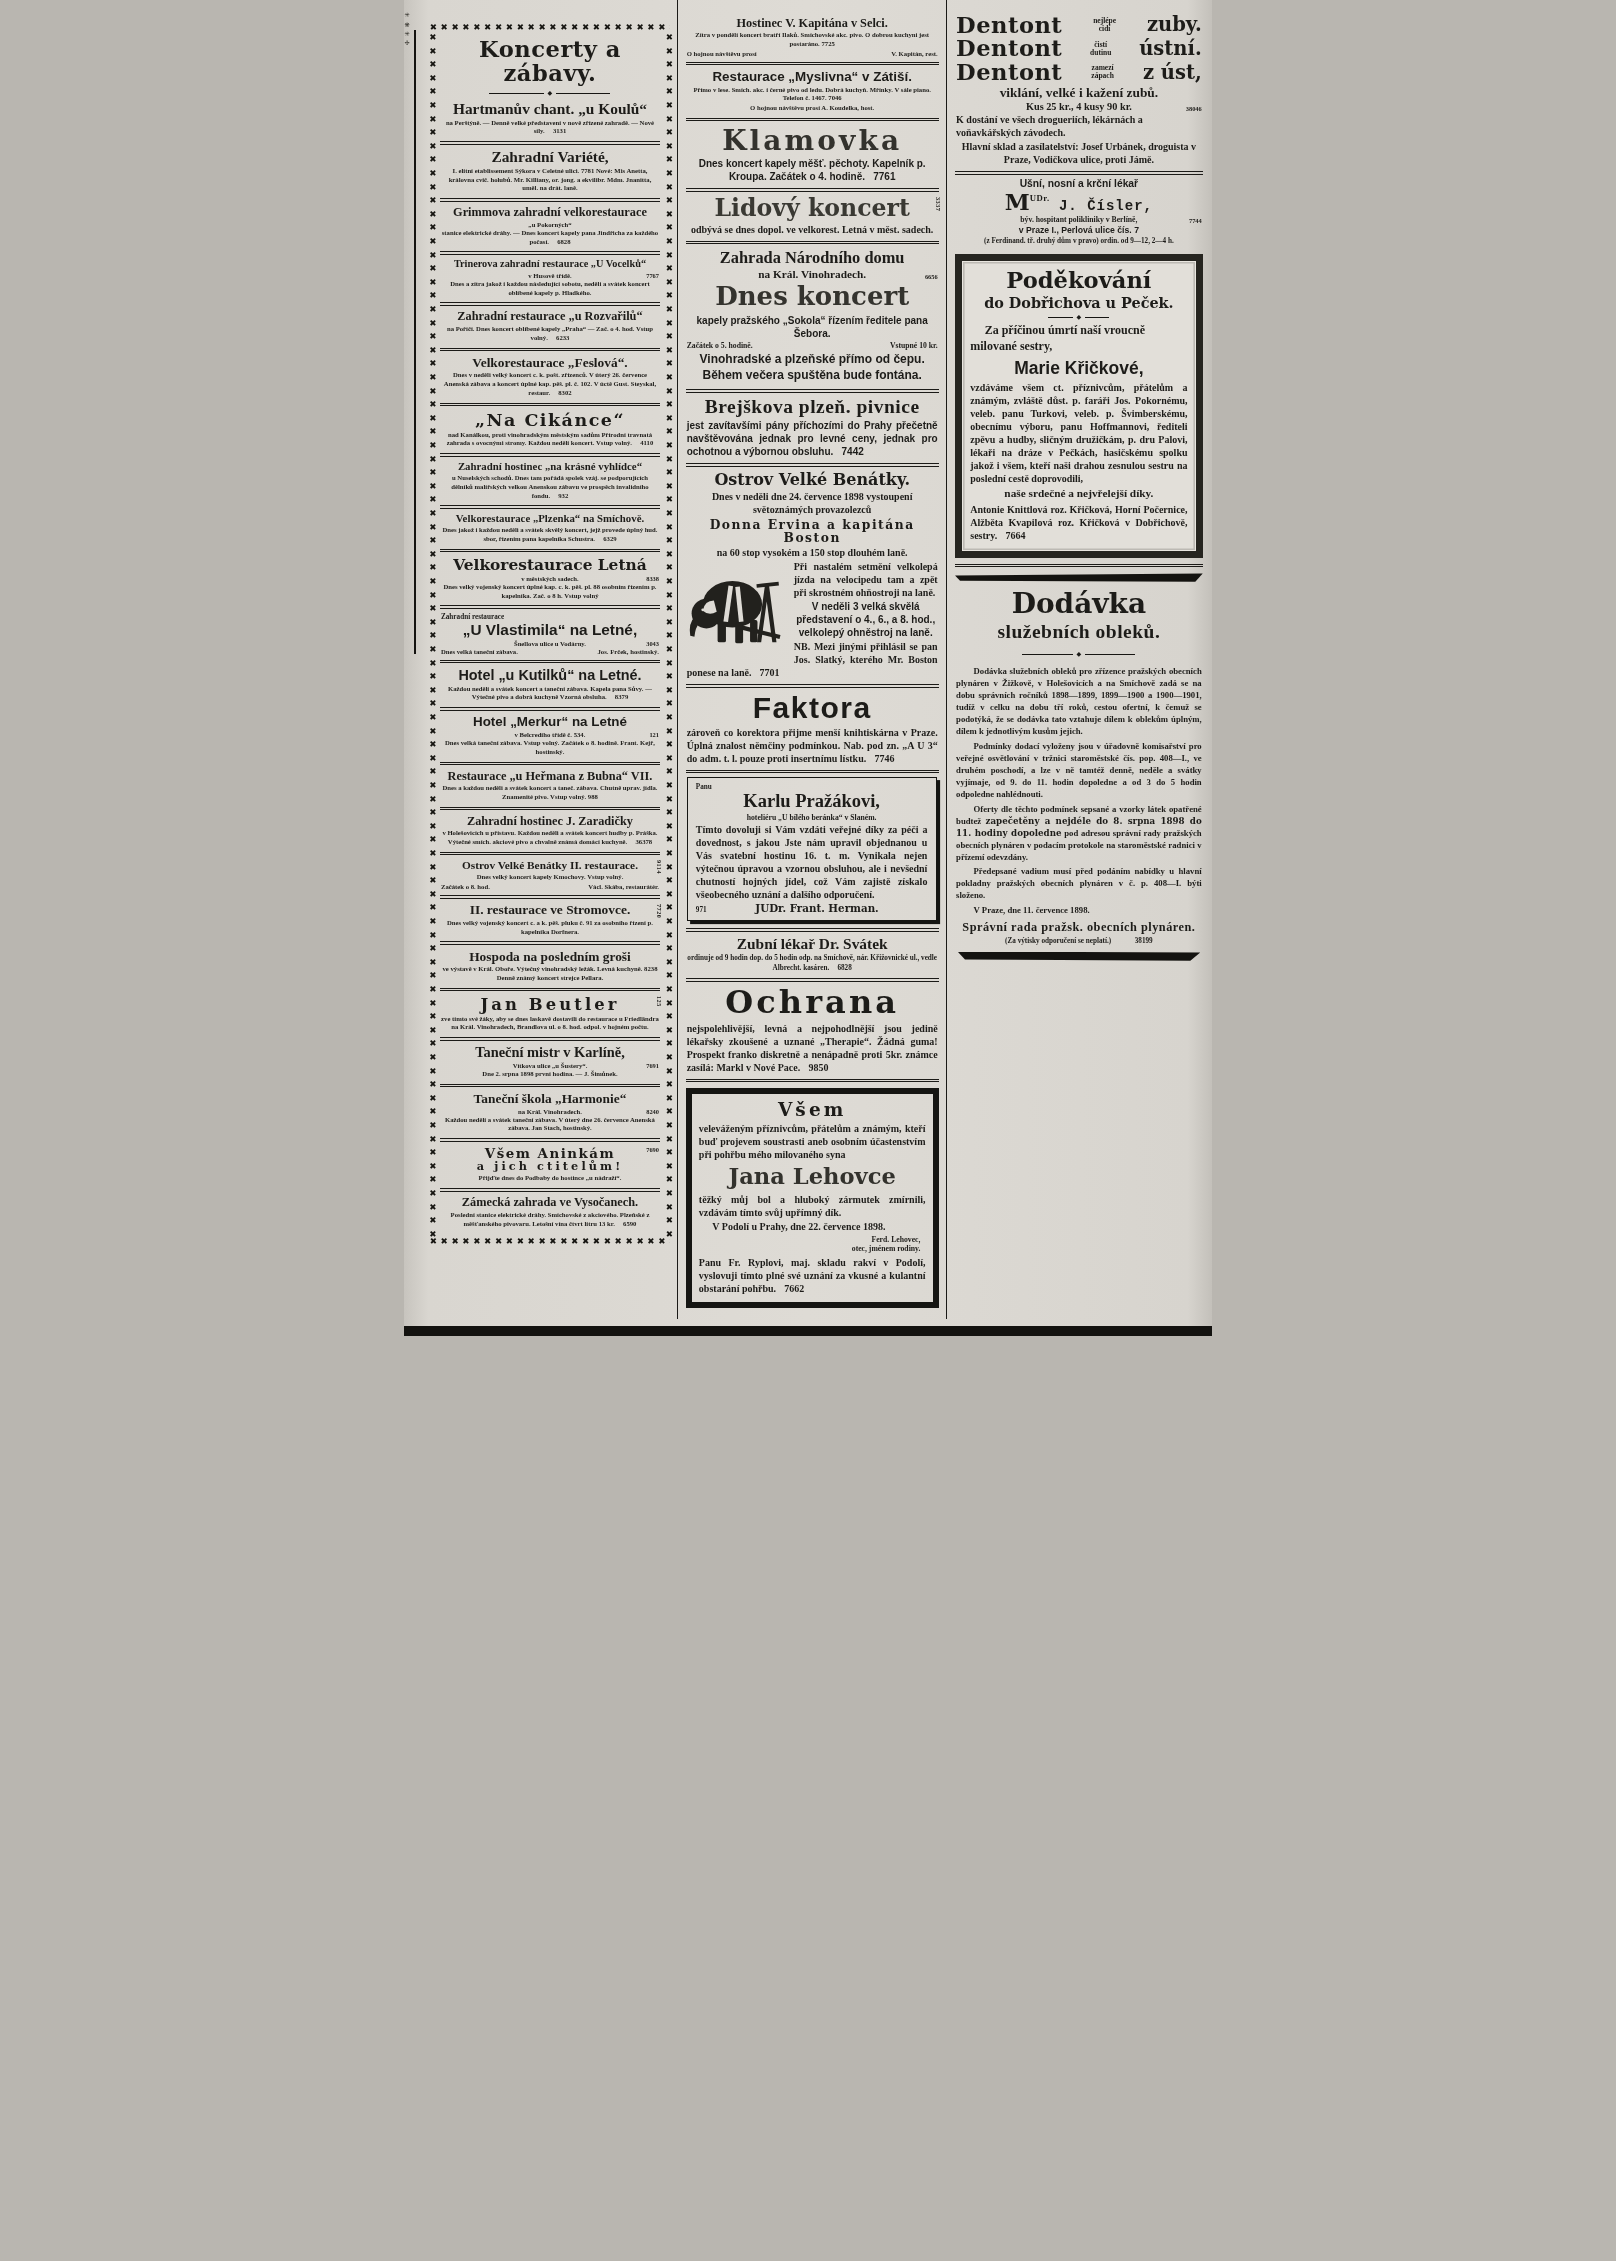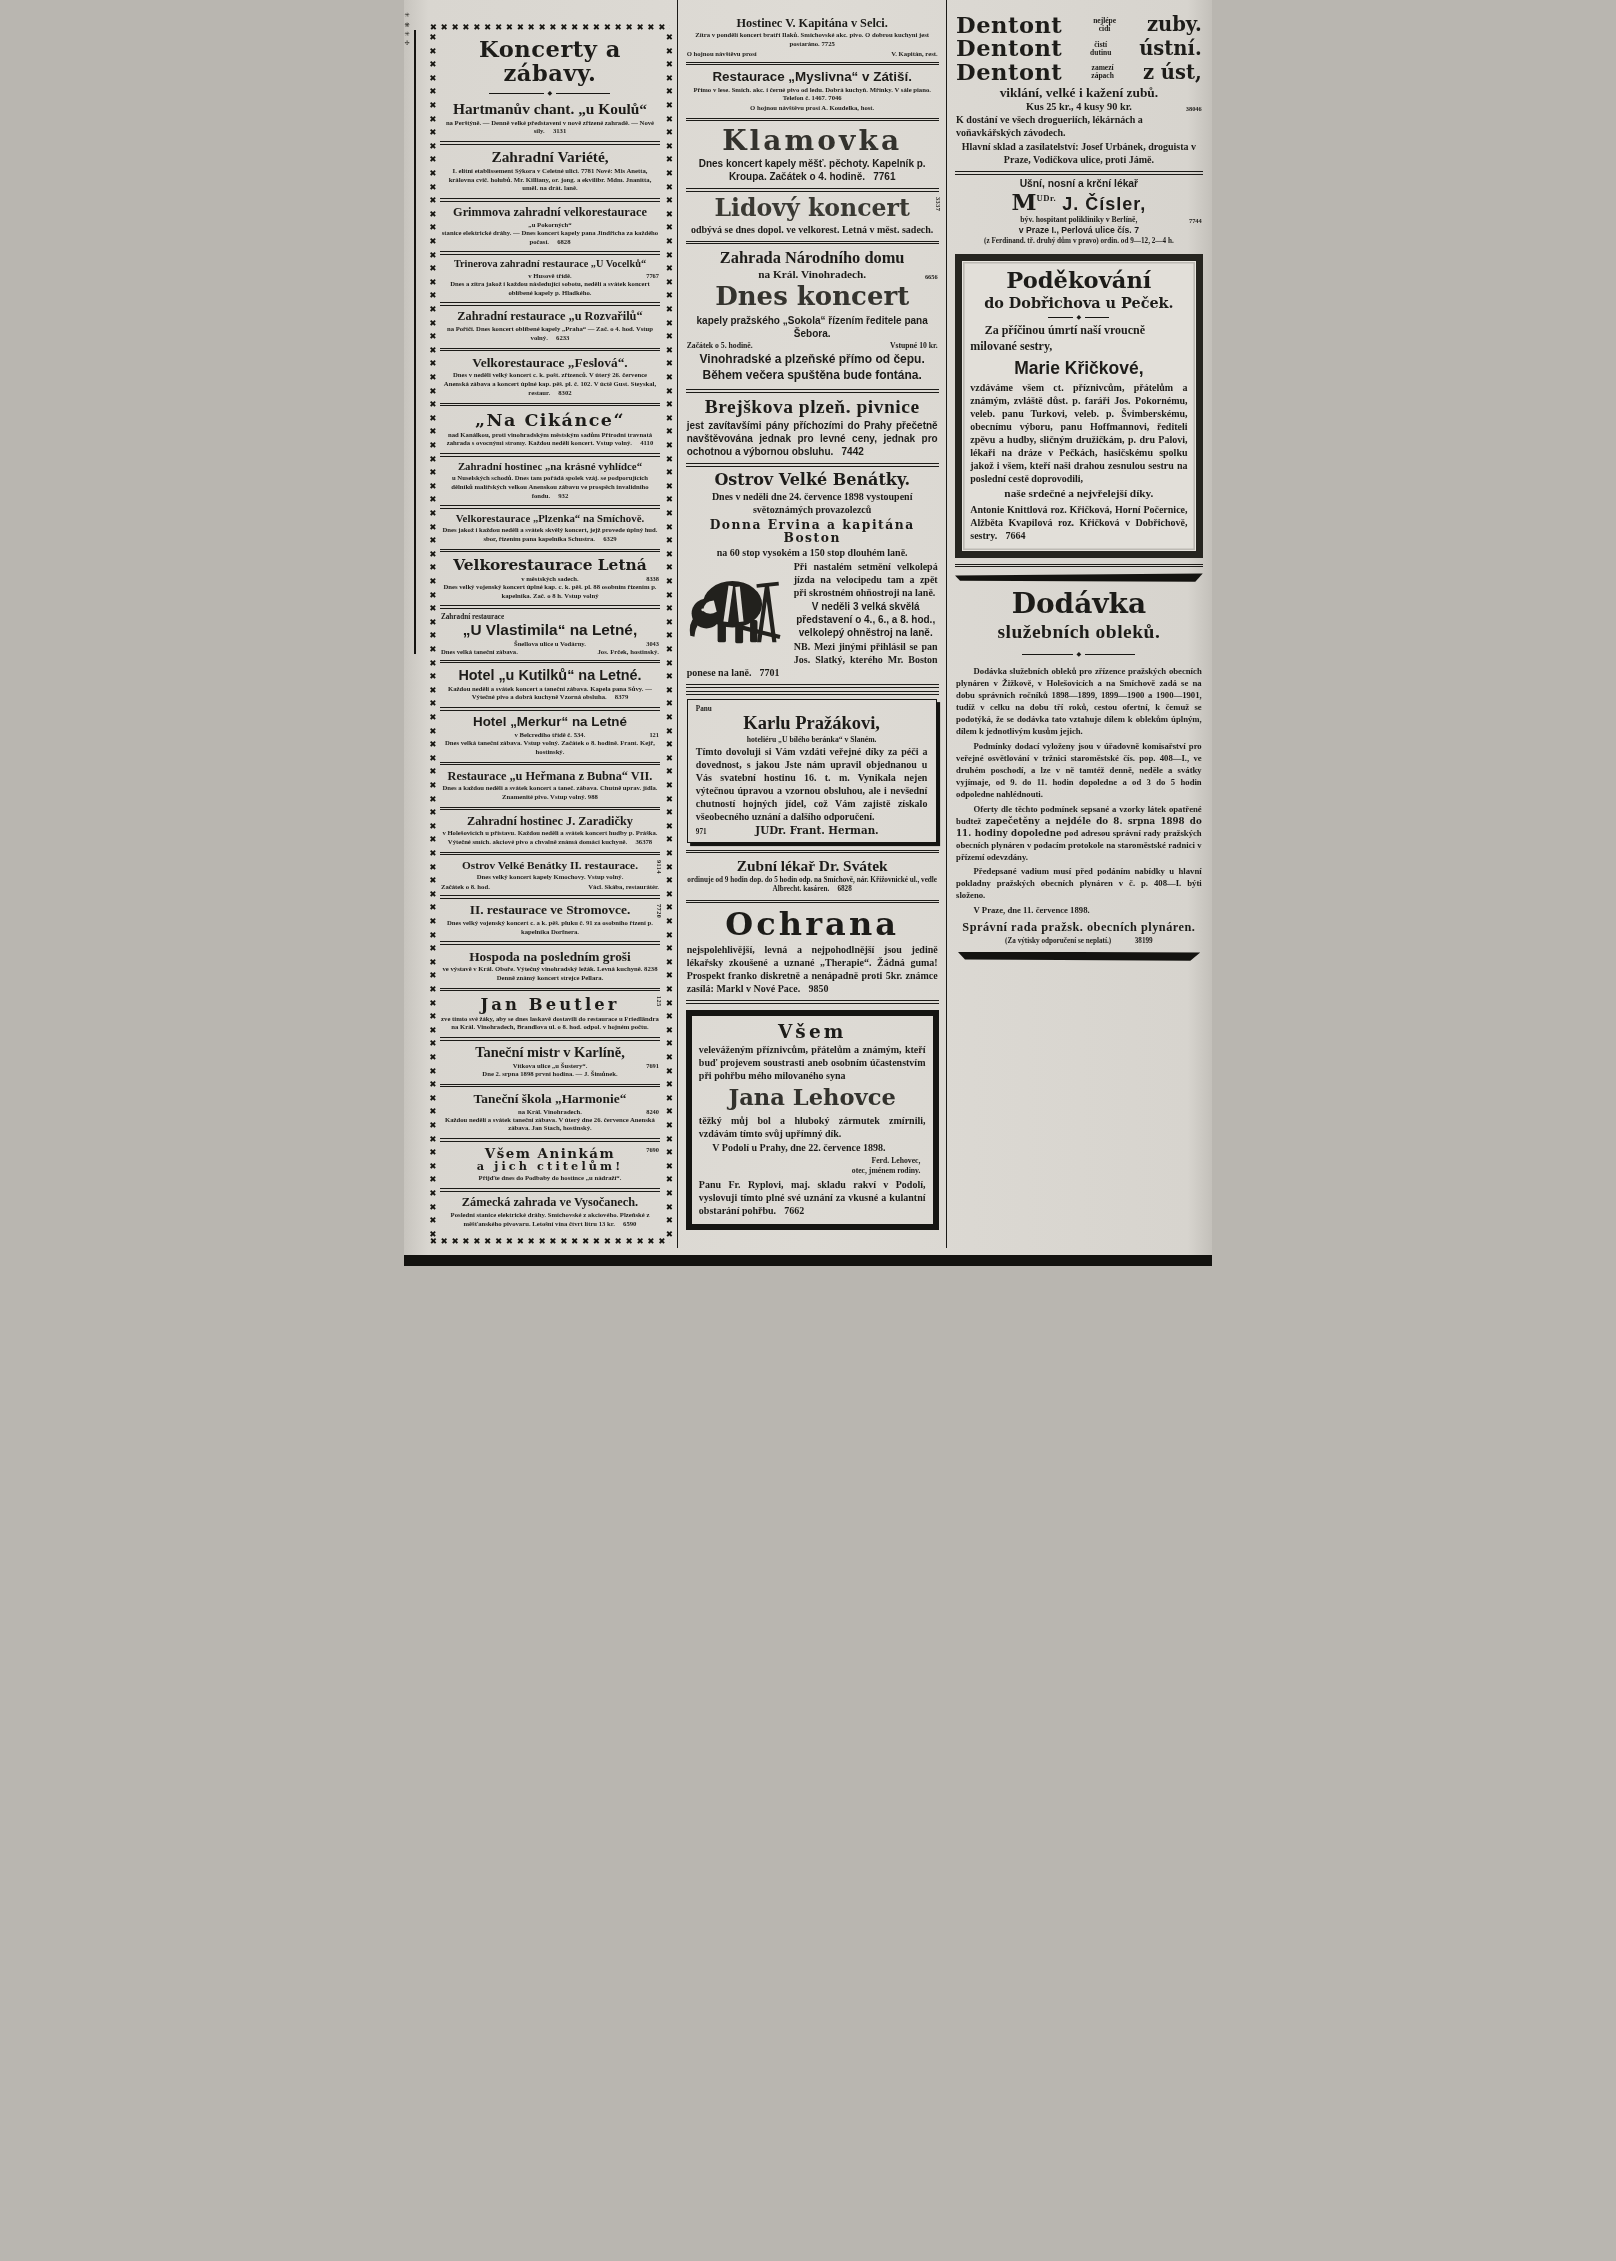--- a/index.html
+++ b/index.html
@@ -50,21 +50,21 @@
   .row2{display:flex;justify-content:space-between;font-size:6.7px;font-weight:700;margin:1px 0;gap:48px;}
   .vnum{position:absolute;right:-3.1px;top:2.1px;writing-mode:vertical-rl;font-size:6.2px;font-weight:700;letter-spacing:0.5px;}
   
   .dent-row{display:flex;align-items:center;justify-content:space-between;margin:0 0 1px;}
   .dent-brand{font-family:"DejaVu Serif",serif;font-weight:700;font-size:22.6px;letter-spacing:0.5px;line-height:1;}
   .dent-mid{display:flex;flex-direction:column;align-items:center;font-size:7.5px;font-weight:700;line-height:1.1;padding:0 2.1px;}
   .dent-big{font-family:"DejaVu Serif",serif;font-weight:700;font-size:19.5px;line-height:1;}
   .doc-name{text-align:center;margin:1px 0;line-height:1;}
   .doc-m{font-family:"DejaVu Serif",serif;font-weight:700;font-size:22.6px;}
   .doc-sup{font-size:8.7px;font-weight:700;vertical-align:9.2px;letter-spacing:0.5px;}
-  .doc-rest{font-family:Liberation Sans, sans-serif;font-weight:700;font-size:18px;letter-spacing:1px;text-align:center;}
+  .doc-rest{font-family:Liberation Mono, monospace;font-weight:700;font-size:14px;letter-spacing:1px;text-align:center;}
   .gift-frame{border:1.5px solid #151512;box-shadow:3.1px 3.1px 0 #151512;padding:4.1px 8.2px 5.1px;margin:4.1px 2.1px 7.2px 1px;}
   .black-frame{border:6.2px solid #151512;padding:5.1px 7.2px 6.2px;margin:6.2px 0 2.1px;}
   .mourn-frame{border:7.7px solid #262520;padding:7.2px 8.2px;margin:6.2px 0;background:#e2dfd9;box-shadow:inset 0 0 0 1px #e9e6e0,inset 0 0 0 2.6px #26252033;}
   .banner{height:8.2px;background:#141310;margin:6.2px 0;clip-path:polygon(0 25%,100% 0,97% 100%,2% 88%);}
   .banner2{height:9.2px;background:#141310;margin:6.2px 0 0;clip-path:polygon(1% 0,99% 10%,95% 100%,4% 85%);}
   .sigblock{text-align:right;font-weight:700;font-size:7.7px;line-height:1.25;margin:2.1px 5.1px 2.1px 0;}
   .eleph{float:left;width:102px;height:94px;margin:1px 5.1px 1px 0;}
   .dod p{font-size:8.7px;font-weight:700;line-height:1.38;text-align:justify;text-indent:17.5px;margin:2.6px 0;}
   .dod .xb{font-family:"DejaVu Serif",serif;}
   .foot{display:flex;justify-content:center;gap:23.6px;font-size:7.2px;font-weight:700;margin-top:3.1px;}
@@ -329,20 +329,24 @@
             <rect x="108" y="54" width="10" height="76" transform="rotate(-6 113 92)"></rect>
             <circle cx="34" cy="104" r="3"></circle>
           </g>
         </svg>
         <p class="b s15 bj">Při nastalém setmění velkolepá jízda na velocipedu tam a zpět při skrostném ohňostroji na laně.</p>
         <p class="b s15" style="font-family:'Liberation Sans',sans-serif">V neděli 3 velká skvělá představení o 4., 6., a 8. hod., velkolepý ohněstroj na laně.</p>
         <p class="b s15 bj"><span>NB. Mezi jinými přihlásil se pan Jos. Slatký, kterého Mr. Boston ponese na laně.</span><span class="num">7701</span></p>
       </article>
       <div class="sep hv"></div>
 
+      <article class="ad">
+        <h2 class="t s58 sansb spaced">Faktora</h2>
+        <p class="b s15 bj"><span>zároveň co korektora přijme menší knihtiskárna v Praze. Úplná znalost němčiny podmínkou. Nab. pod zn. „A U 3“ do adm. t. l. pouze proti insertnímu lístku.</span><span class="num">7746</span></p>
+      </article>
       <div class="sep"></div>
 
       <article class="ad gift-frame">
         <p class="pre">Panu</p>
         <h2 class="t s36">Karlu Pražákovi,</h2>
         <p class="subline" style="font-size:7.7px">hoteliéru „U bílého beránka“ v Slaném.</p>
         <p class="b s15 bj">Tímto dovoluji si Vám vzdáti veřejné díky za péči a dovednost, s jakou Jste nám upravil objednanou u Vás svatební hostinu 16. t. m. Vynikala nejen výtečnou úpravou a vzornou obsluhou, ale i nevšední chutností hojných jídel, což Vám zajistě získalo všeobecného uznání a dalšího odporučení.</p>
         <p class="row2" style="font-size:10.3px;align-items:baseline">
             <span style="font-size:7.2px">971</span>
             <span class="fat">JUDr. Frant. Herman.</span>

